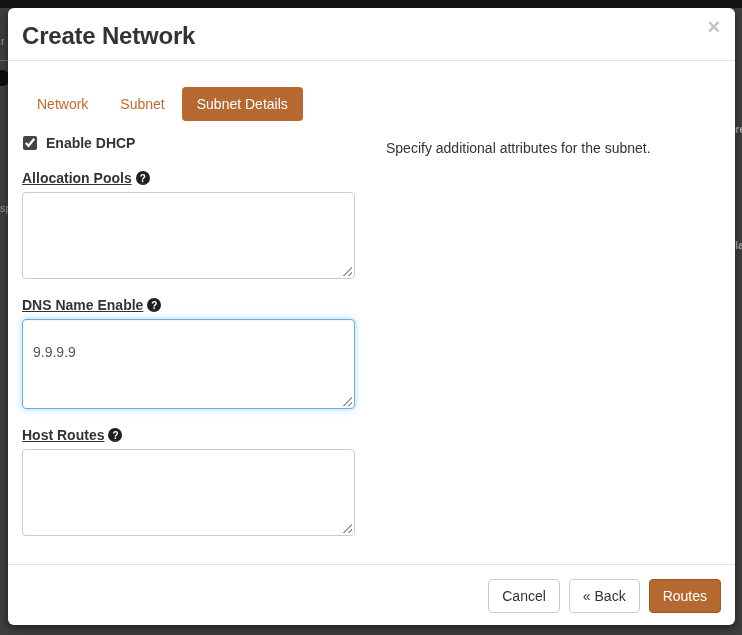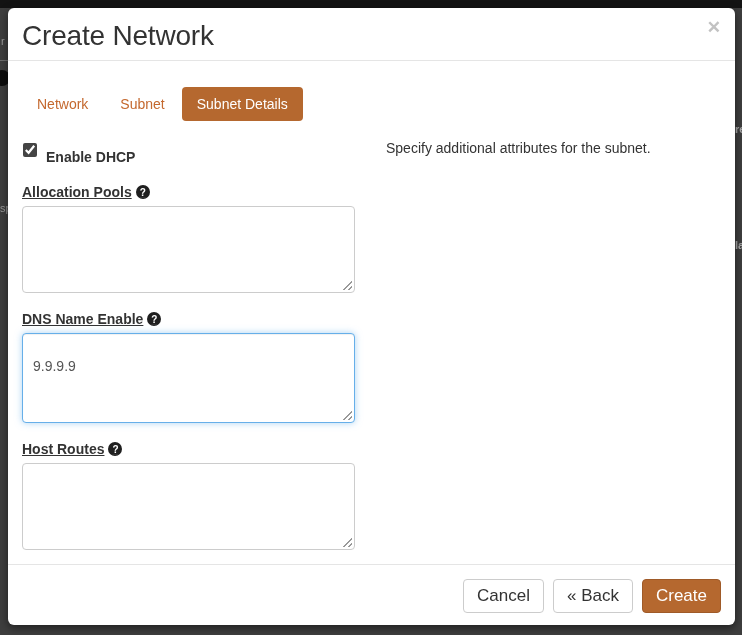--- a/index.html
+++ b/index.html
@@ -17,21 +17,21 @@
   .bg-blob { position:absolute; left:-6px; top:70px; width:16px; height:16px; background:#0d0d0d; border-radius:50%; }
   .bg-line { position:absolute; left:0; top:60px; width:8px; height:1px; background:#6e6e6e; }
 
   
   .modal {
     position:absolute; left:8px; top:8px; width:727px; height:617px;
     background:#ffffff; border-radius:6px;
     box-shadow:0 3px 9px rgba(0,0,0,.5);
   }
   .modal-header { position:relative; padding:14px 16px 11px 14px; border-bottom:1px solid #e5e5e5; }
-  .modal-title { font-size:28px; line-height:27px; font-weight:400; color:#333333; letter-spacing:-0.2px; }
+  .modal-title { font-size:24px; line-height:27px; font-weight:700; color:#333333; letter-spacing:-0.2px; }
   .close-btn {
     position:absolute; top:11px; right:14px;
     font-size:17px; font-weight:bold; color:#c2c2c2; cursor:pointer;
     background:none; border:none; line-height:17px; font-family:inherit;
   }
   .modal-body { padding:26px 14px 0 14px; }
 
   
   .tabs { display:flex; gap:2px; margin-bottom:13px; }
   .tab {
@@ -40,21 +40,21 @@
   }
   .tab.active { background:#b5682f; color:#ffffff; }
 
   
   .form-area { display:flex; }
   .col-left { width:333px; flex:0 0 333px; }
   .col-right { padding-left:31px; padding-top:6px; font-size:14px; color:#333333; }
 
   .checkbox-row { display:flex; align-items:center; margin:1px 0 19px 1px; }
   .checkbox-row input { width:14px; height:14px; accent-color:#444444; margin-right:9px; }
-  .checkbox-row label { font-size:14px; font-weight:bold; color:#333333;margin-top:14px; }
+  .checkbox-row label { font-size:14px; font-weight:bold; color:#333333; }
 
   .field-group { margin-bottom:18px; }
   .field-label { display:flex; align-items:center; gap:4px; font-size:14px; font-weight:bold; color:#333333; margin-bottom:6px;text-decoration:underline; }
   .help-icon {
     width:14px; height:14px; border-radius:50%; background:#1f1f1f; color:#ffffff;
     font-size:10px; font-weight:bold; display:inline-flex; align-items:center; justify-content:center;
     cursor:pointer; flex:0 0 14px;
   }
   .ta-wrap { position:relative; }
   textarea {
@@ -75,21 +75,21 @@
     background:repeating-linear-gradient(135deg,#999999 0,#999999 1px,transparent 1px,transparent 3.5px);
   }
 
   
   .modal-footer {
     position:absolute; left:0; right:0; bottom:0; height:61px;
     border-top:1px solid #e5e5e5; padding:14px 14px;
     display:flex; justify-content:flex-end; align-items:flex-start; gap:9px;
   }
   .btn {
-    font-family:inherit; font-size:17px; line-height:18px;
+    font-family:inherit; font-size:14px; line-height:18px;
     padding:7px 13px; border-radius:4px; border:1px solid #cccccc;
     background:#ffffff; color:#333333; cursor:pointer;
   }
   .btn-primary { background:#b5682f; border-color:#9f5a28; color:#ffffff; }
 </style>
 </head>
 <body>
 
 <div class="top-strip"></div>
 <div class="bg-blob"></div>
@@ -161,16 +161,16 @@
       <div class="col-right">
         <span>Specify additional attributes for the subnet.</span>
       </div>
 
     </div>
   </div>
 
   <div class="modal-footer">
     <button class="btn">Cancel</button>
     <button class="btn">« Back</button>
-    <button class="btn btn-primary">Create</button>
+    <button class="btn btn-primary">Routes</button>
   </div>
 
 </div>
 
 </body></html>

